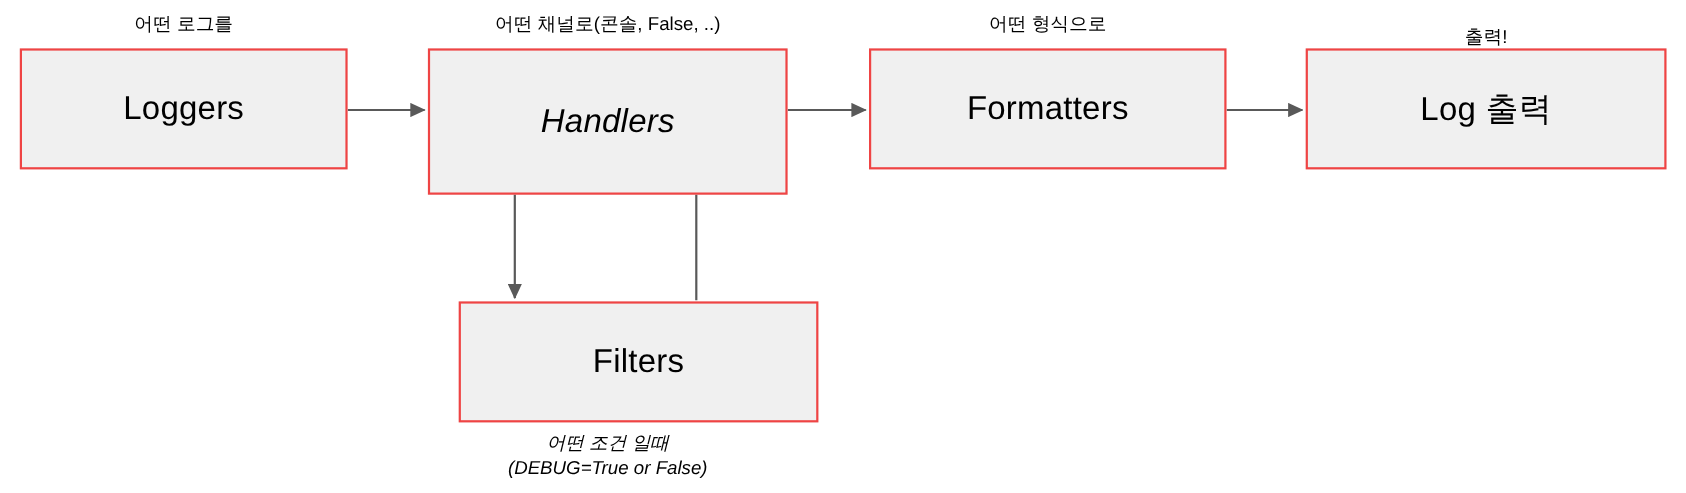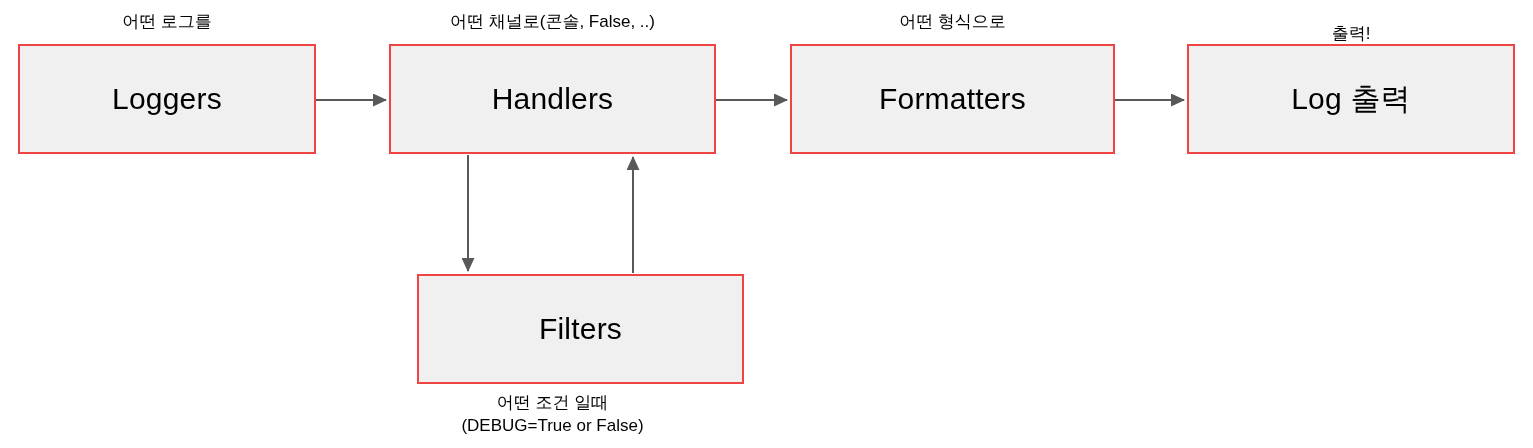--- a/index.html
+++ b/index.html
@@ -26,36 +26,36 @@
     background: #f0f0f0;
     border: 2px solid #ef4444;
     display: flex;
     align-items: center;
     justify-content: center;
     font-size: 30px;
     color: #000000;
     letter-spacing: 0.2px;
   }
   .node-loggers    { left: 18px;   top: 44px;  width: 298px; height: 110px; }
-  .node-handlers   { left: 389px;  top: 44px;  width: 327px; height: 110px; }
+  .node-handlers   { left: 389px;  top: 44px;  width: 327px; height: 133px; font-style: italic; }
   .node-formatters { left: 790px;  top: 44px;  width: 325px; height: 110px; }
   .node-log-output { left: 1187px; top: 44px;  width: 328px; height: 110px; justify-content: center; }
   .node-filters    { left: 389px;  top: 274px; width: 327px; height: 110px; margin-left: 28px; }
   .caption {
     position: absolute;
     text-align: center;
     font-size: 17px;
     color: #000000;
     line-height: 23px;
   }
   .cap-loggers    { left: 18px;   top: 10px; width: 298px; }
   .cap-handlers   { left: 389px;  top: 10px; width: 327px; }
   .cap-formatters { left: 790px;  top: 10px; width: 325px; }
   .cap-log-output { left: 1187px; top: 22px; width: 328px; }
-  .cap-filters    { left: 389px;  top: 391px; width: 327px; }
+  .cap-filters    { left: 389px;  top: 391px; width: 327px; font-style: italic; }
 </style>
 </head>
 <body>
 
 <div class="canvas">
 
   <svg class="arrow-layer" width="1533" height="448" viewBox="0 0 1533 448" xmlns="http://www.w3.org/2000/svg">
     <defs>
       <marker id="ah" viewBox="0 0 14 13" markerWidth="14" markerHeight="13" refX="13" refY="6.5" orient="auto" markerUnits="userSpaceOnUse">
         <path d="M0,0 L14,6.5 L0,13 z" fill="#595959"></path>

